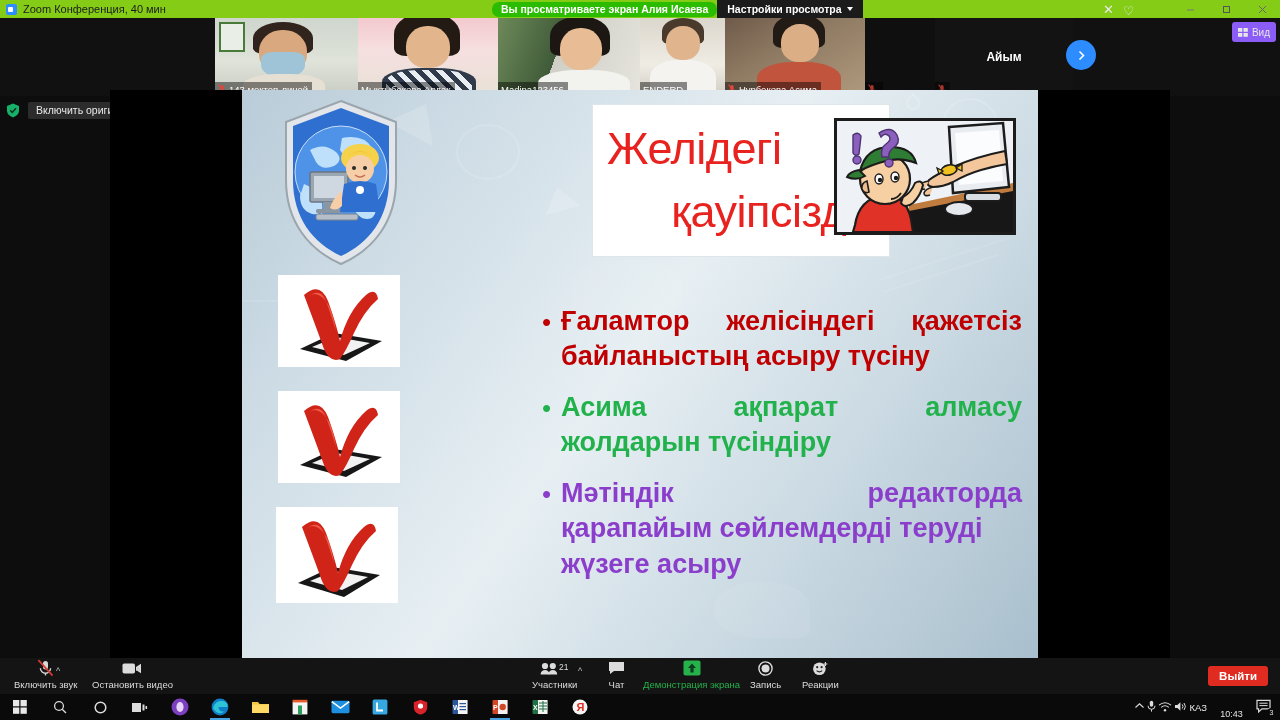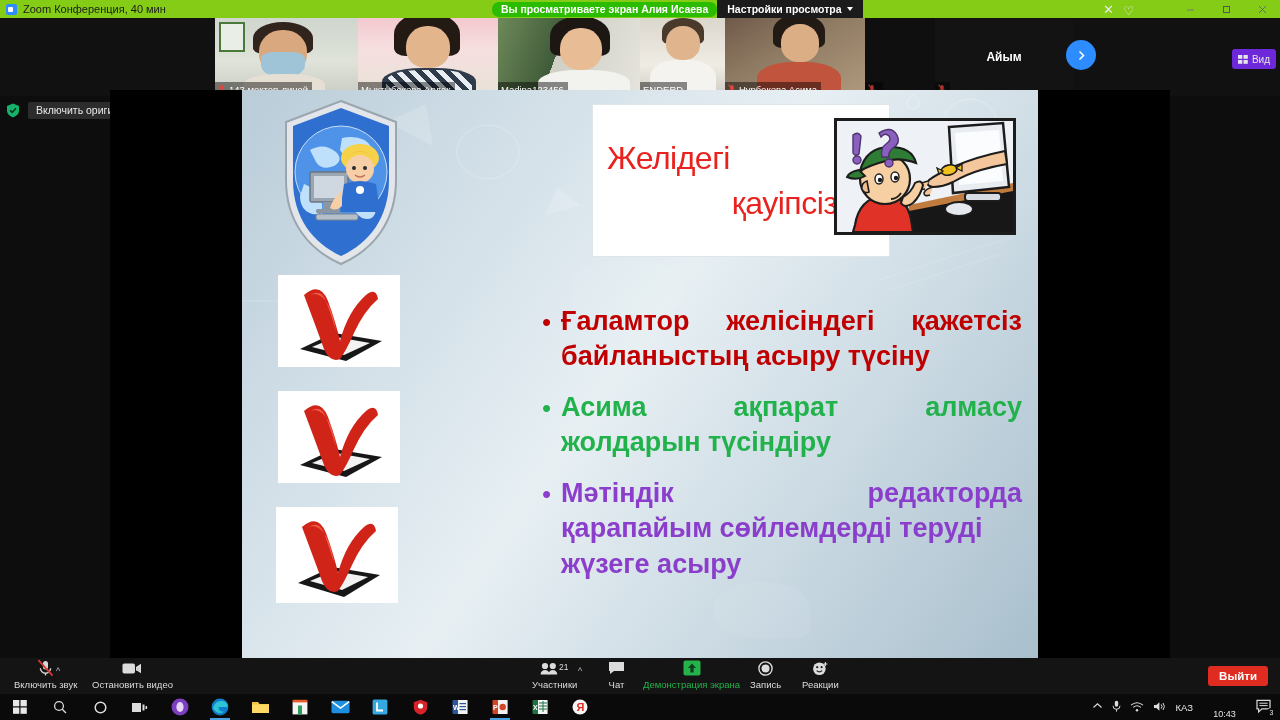--- a/index.html
+++ b/index.html
@@ -74,22 +74,22 @@
   .ph .body { position:absolute; border-radius:42% 42% 0 0; }
   .ph .mask { position:absolute; border-radius:30% 30% 55% 55%; }
 
   .nextbtn {
     position:absolute; left:1066px; top:40px; width:30px; height:30px;
     border-radius:50%; background:#2d8cff; display:flex; align-items:center;
     justify-content:center; color:#fff; font-size:14px;
   }
   .viewbtn {
     position:absolute; right:4px; top:22px; height:20px;
-    background:#6d28d9; color:#e6e6e6; font-size:10px;
-    display:flex; align-items:center; gap:4px; padding:0 6px; border-radius:3px;margin-top:27px;
+    background:#8b5cf6; color:#e6e6e6; font-size:10px;
+    display:flex; align-items:center; gap:4px; padding:0 6px; border-radius:3px;
   }
   .grid-ic { width:10px; height:9px; display:block; }
 
   
   .soundbar {
     position:absolute; left:0; top:100px; display:flex; align-items:center; gap:8px;
     padding-left:6px; height:20px;
   }
   .shield-ic { width:14px; height:15px; display:block; }
   .sb-btn {
@@ -128,21 +128,21 @@
     transform:rotate(-45deg); border-radius:50% 0 50% 50%;
   }
 
   .titlebox {
     position:absolute; left:350px; top:14px; width:298px; height:153px;
     background:#fff; border:1px solid #dfe6ea;
     display:flex; flex-direction:column; justify-content:center;
     padding:4px 14px;
   }
   .titlebox .t {
-    color:#e8231f; font-size:32px; line-height:1.38; font-weight:400;
+    color:#e8231f; font-size:45px; line-height:1.38; font-weight:400;
     letter-spacing:-0.5px; white-space:nowrap;
   }
   .titlebox .t.l1 { text-align:left; }
   .titlebox .t.l2 { text-align:right; }
 
   .cartoon {
     position:absolute; left:592px; top:28px; width:182px; height:117px;
     border:3px solid #1c1c1c; background:#fff; overflow:hidden;
   }
 
@@ -193,21 +193,21 @@
   .tbi {
     width:40px; height:26px; display:flex; align-items:center; justify-content:center;
     position:relative;
   }
   .tbi.run:after {
     content:""; position:absolute; bottom:0; left:10px; width:20px; height:2px;
     background:#4aa3e0;
   }
   .tray {
     position:absolute; right:0; top:0; height:26px; display:flex; align-items:center;
-    gap:9px; padding-right:6px; color:#e4e4e4; font-size:9px;
+    gap:2px; padding-right:6px; color:#e4e4e4; font-size:9px;
   }
   .clock { text-align:center; line-height:1.15; font-size:9px; }
   .lang { font-size:9.5px; }
   .notif { position:relative; width:18px; height:16px; }
   .notif .cnt {
     position:absolute; right:-2px; bottom:-2px; background:#0a0a0a; color:#e4e4e4;
     font-size:7px; border-radius:50%; width:9px; height:9px; line-height:9px; text-align:center;
   }
 </style>
 </head>

